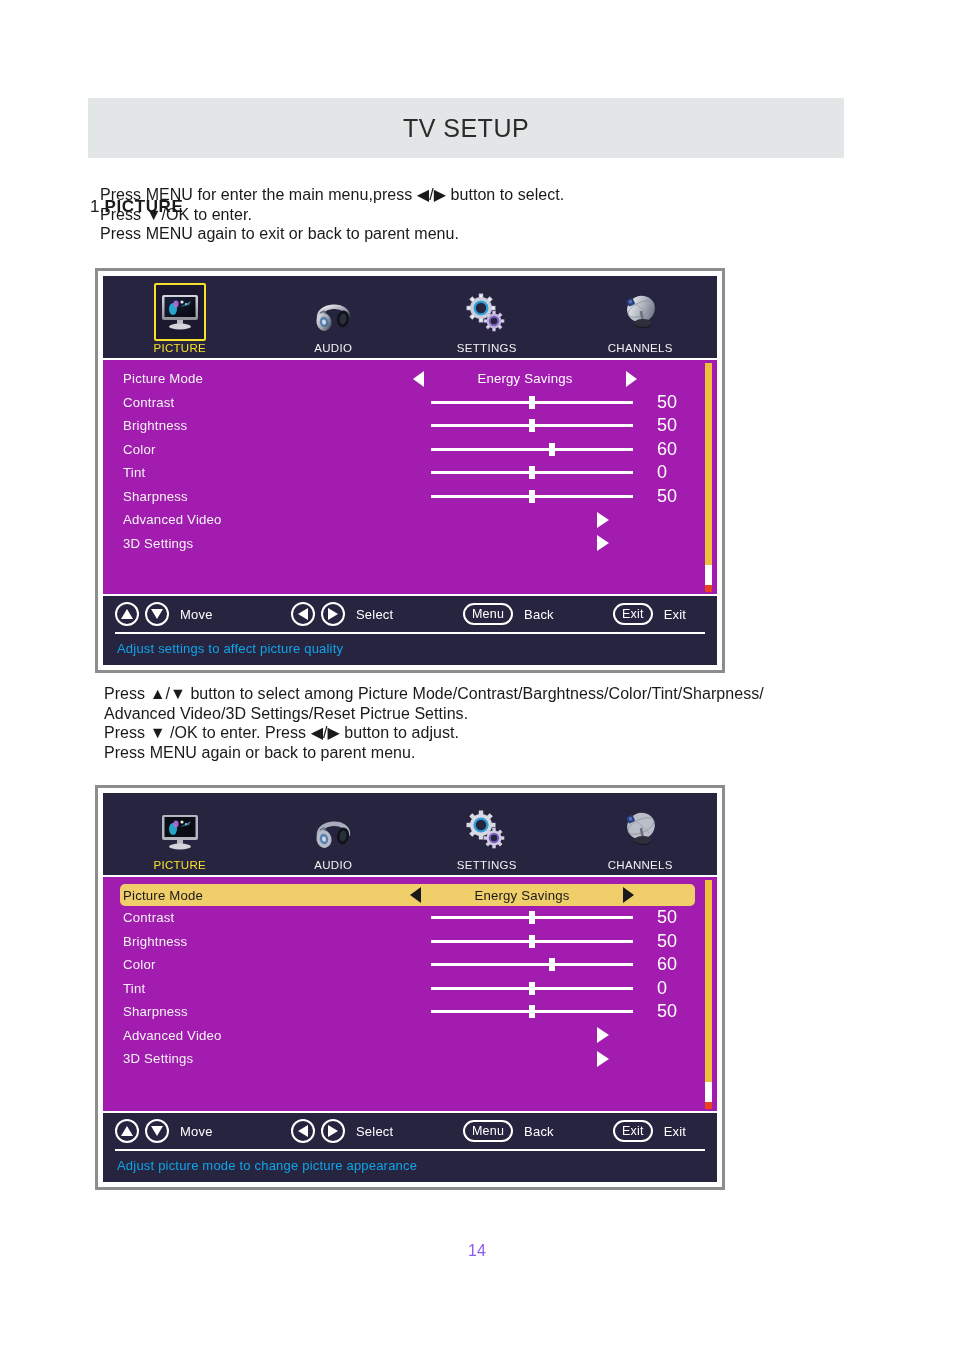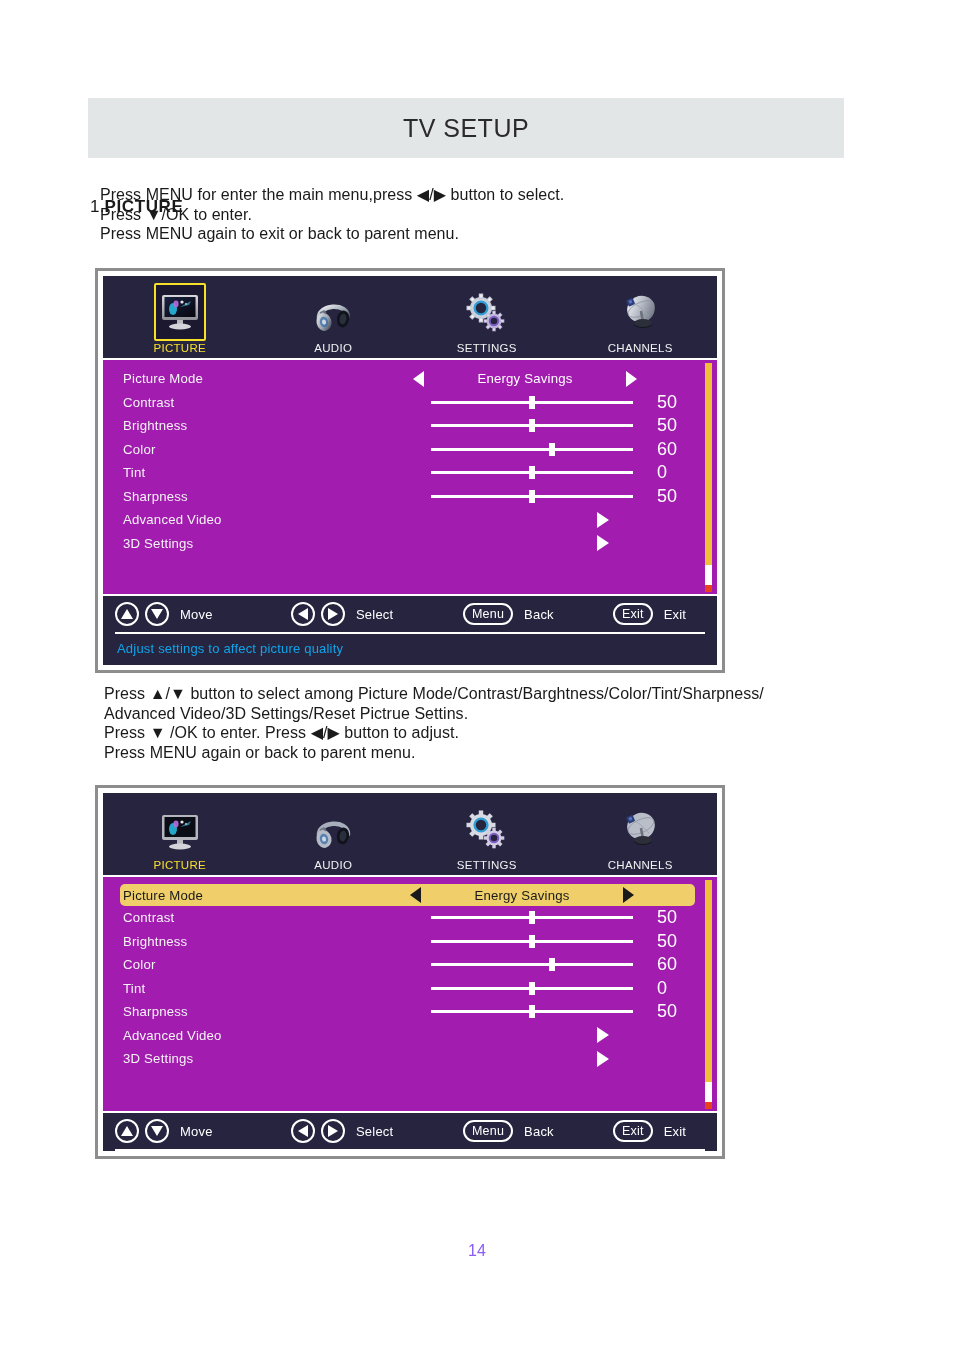--- a/index.html
+++ b/index.html
@@ -805,16 +805,17 @@
         <div class="legend-text">Back</div>
       </div>
       <div class="legend-group lg-exit">
         <div class="pill-btn">
             <span>Exit</span>
           </div>
         <div class="legend-text">Exit</div>
       </div>
     </div>
     <div class="legend-sep"></div>
+    <div class="hint">Adjust picture mode to change picture appearance</div>
   </div>
 </div>
 
 <div class="page-number">14</div>
 
 </body></html>

